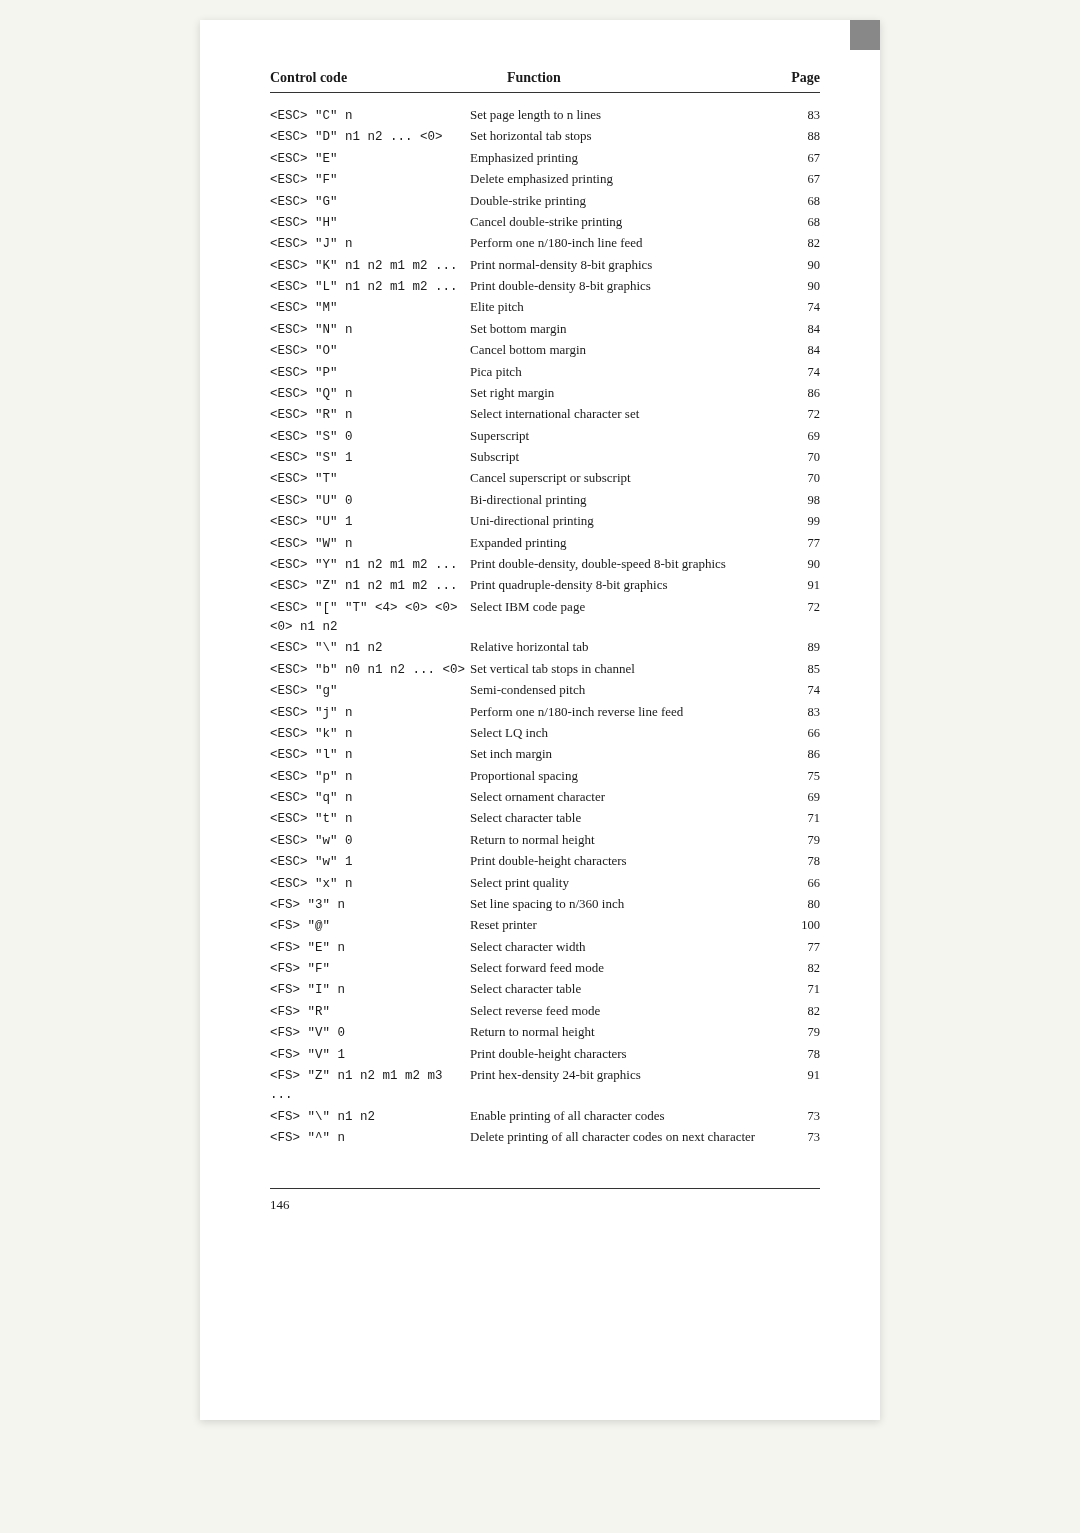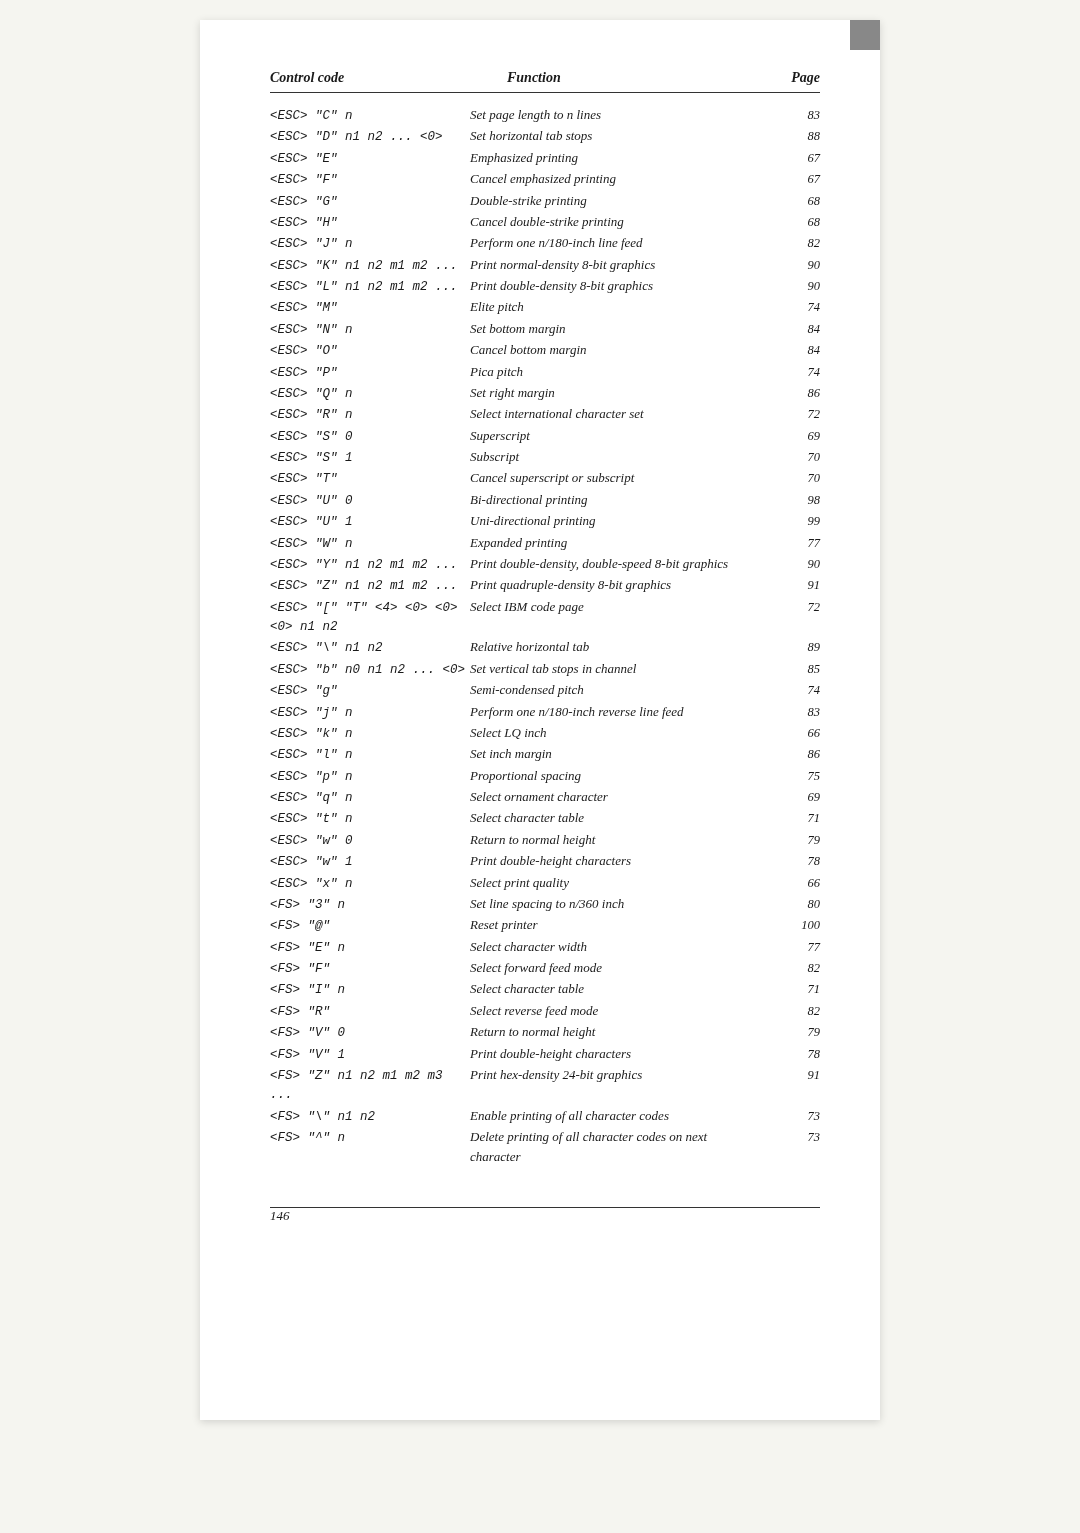--- a/index.html
+++ b/index.html
@@ -11,21 +11,20 @@
       padding: 20px;
     }
     .page {
       background: white;
       width: 680px;
       margin: 0 auto;
       padding: 50px 60px 60px 70px;
       min-height: 1400px;
       position: relative;
       box-shadow: 0 2px 8px rgba(0,0,0,0.15);
-      font-style: italic;
     }
     .page-corner {
       position: absolute;
       top: 0;
       right: 0;
       width: 30px;
       height: 30px;
       background: #888;
     }
     .header-row {
@@ -74,20 +73,21 @@
     }
     .col-page {
       width: 50px;
       text-align: right;
       font-size: 12.5px;
       flex-shrink: 0;
     }
     .footer-rule {
       border-top: 1px solid #333;
       margin-top: 40px;
+      padding-top: 8px;
     }
     .page-number {
       font-size: 13px;
     }
   </style>
 </head>
 <body>
 
 <div class="page">
   <div class="page-corner"></div>
@@ -109,21 +109,21 @@
         <div class="col-function">Set horizontal tab stops</div>
         <div class="col-page">88</div>
       </div>
       <div class="table-row">
         <div class="col-code">&lt;ESC&gt; "E"</div>
         <div class="col-function">Emphasized printing</div>
         <div class="col-page">67</div>
       </div>
       <div class="table-row">
         <div class="col-code">&lt;ESC&gt; "F"</div>
-        <div class="col-function">Cancel emphasized printing</div>
+        <div class="col-function">Delete emphasized printing</div>
         <div class="col-page">67</div>
       </div>
       <div class="table-row">
         <div class="col-code">&lt;ESC&gt; "G"</div>
         <div class="col-function">Double-strike printing</div>
         <div class="col-page">68</div>
       </div>
       <div class="table-row">
         <div class="col-code">&lt;ESC&gt; "H"</div>
         <div class="col-function">Cancel double-strike printing</div>

